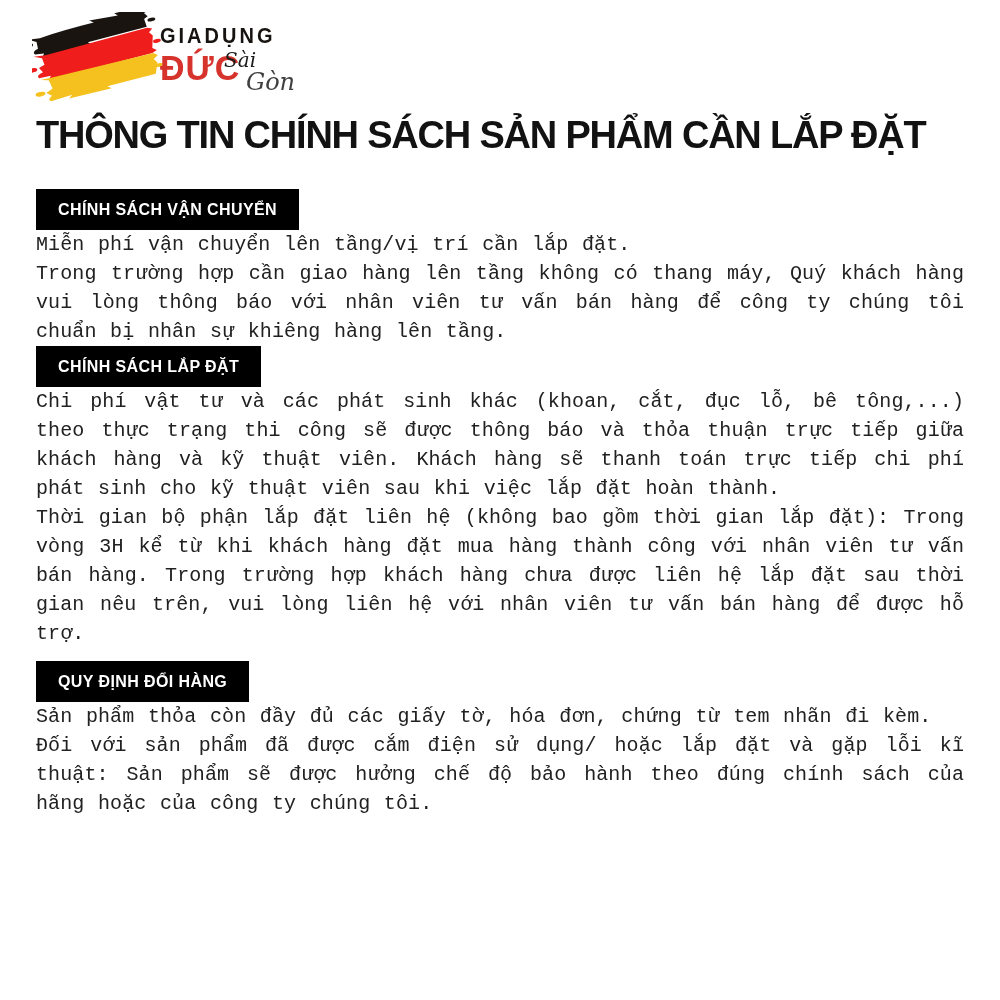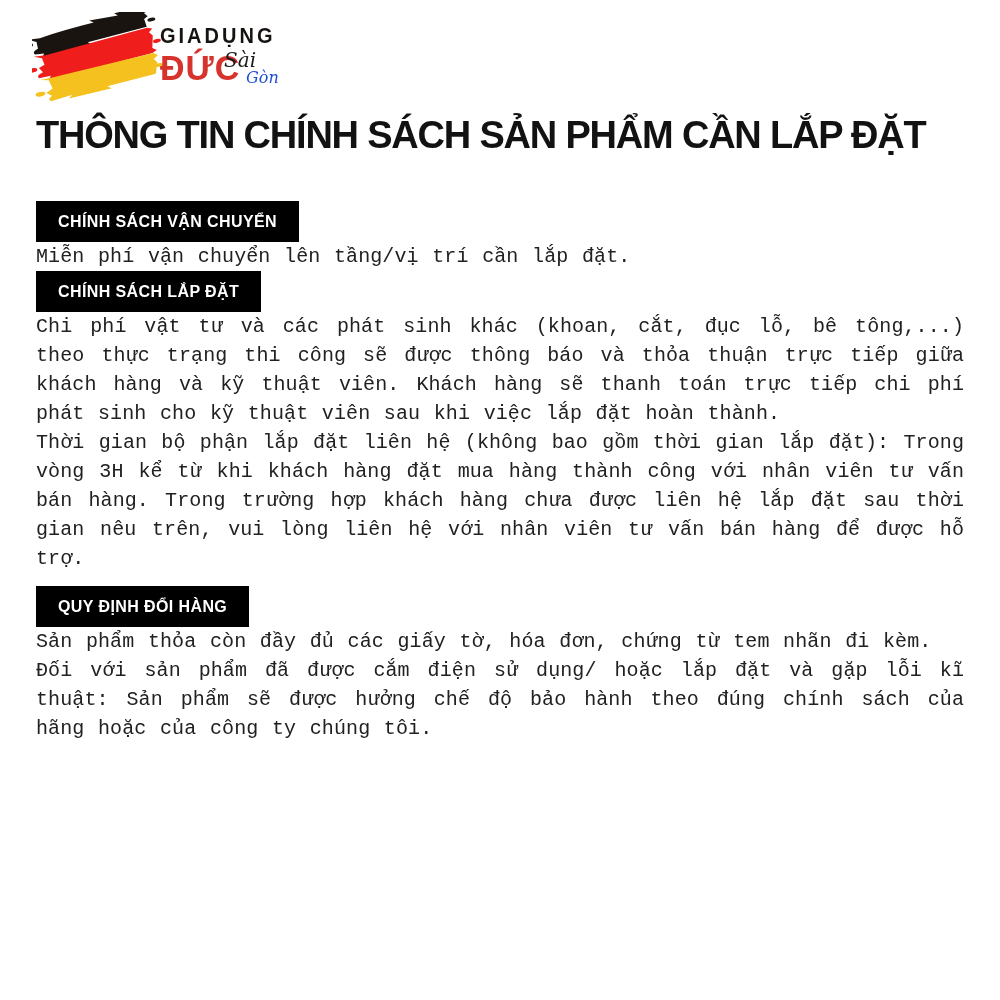--- a/index.html
+++ b/index.html
@@ -25,21 +25,21 @@
     position:absolute;left:0;top:23px;
     font-size:34px;font-weight:bold;color:#d6332c;letter-spacing:1px;
     transform:scaleY(1.05);transform-origin:left top;
   }
   .brand-sai{
     position:absolute;left:64px;top:24px;
     font-family:"DejaVu Serif",serif;font-style:italic;font-size:20px;color:#1c1c1c;
   }
   .brand-gon{
     position:absolute;left:86px;top:44px;
-    font-family:"DejaVu Serif",serif;font-style:italic;font-size:16px;color:#1d4ed8;
+    font-family:"DejaVu Serif",serif;font-style:italic;font-size:24px;color:#404040;
   }
 
   
   h1.title{
     margin:6px 0 0 0;
     font-size:38px;line-height:45px;font-weight:bold;
     letter-spacing:-1.2px;color:#121212;
     transform:scaleY(1.04);transform-origin:left top;
     white-space:nowrap;
   }
@@ -58,21 +58,21 @@
     margin:0;
     font-size:20px;line-height:29px;
     letter-spacing:0.1px;word-spacing:1.5px;
     text-align:justify;
     color:#212121;
     font-family:Liberation Mono, monospace;
   }
   .mt10{margin-top:10px}.mt12{margin-top:12px}.mt15{margin-top:13px}
   .mt16{}.mt17{margin-top:17px}.mt20{margin-top:20px}
   .mt23{margin-top:23px}.mt26{margin-top:26px}.mt27{margin-top:27px}
-  .mt32{margin-top:44px}
+  .mt32{margin-top:32px}
 </style>
 </head>
 <body>
 
 <div class="page">
   <div class="content">
 
     
     <div class="logo">
       <svg class="flag" width="132" height="100" viewBox="0 0 132 100" aria-hidden="true">
@@ -99,20 +99,21 @@
         <div class="brand-gon">Gòn</div>
       </div>
     </div>
 
     
     <h1 class="title">THÔNG TIN CHÍNH SÁCH SẢN PHẨM CẦN LẮP ĐẶT</h1>
 
     
     <div class="badge mt32">CHÍNH SÁCH VẬN CHUYỂN</div>
     <p class="body mt17">Miễn phí vận chuyển lên tầng/vị trí cần lắp đặt.</p>
+    <p class="body mt26">Trong trường hợp cần giao hàng lên tầng không có thang máy, Quý khách hàng vui lòng thông báo với nhân viên tư vấn bán hàng để công ty chúng tôi chuẩn bị nhân sự khiêng hàng lên tầng.</p>
 
     
     <div class="badge mt16">CHÍNH SÁCH LẮP ĐẶT</div>
     <p class="body mt23">Chi phí vật tư và các phát sinh khác (khoan, cắt, đục lỗ, bê tông,...) theo thực trạng thi công sẽ được thông báo và thỏa thuận trực tiếp giữa khách hàng và kỹ thuật viên. Khách hàng sẽ thanh toán trực tiếp chi phí phát sinh cho kỹ thuật viên sau khi việc lắp đặt hoàn thành.</p>
     <p class="body mt20">Thời gian bộ phận lắp đặt liên hệ (không bao gồm thời gian lắp đặt): Trong vòng 3H kể từ khi khách hàng đặt mua hàng thành công với nhân viên tư vấn bán hàng. Trong trường hợp khách hàng chưa được liên hệ lắp đặt sau thời gian nêu trên, vui lòng liên hệ với nhân viên tư vấn bán hàng để được hỗ trợ.</p>
 
     
     <div class="badge mt15">QUY ĐỊNH ĐỔI HÀNG</div>
     <p class="body mt12">Sản phẩm thỏa còn đầy đủ các giấy tờ, hóa đơn, chứng từ tem nhãn đi kèm.</p>
     <p class="body mt27">Đối với sản phẩm đã được cắm điện sử dụng/ hoặc lắp đặt và gặp lỗi kĩ thuật: Sản phẩm sẽ được hưởng chế độ bảo hành theo đúng chính sách của hãng hoặc của công ty chúng tôi.</p>

